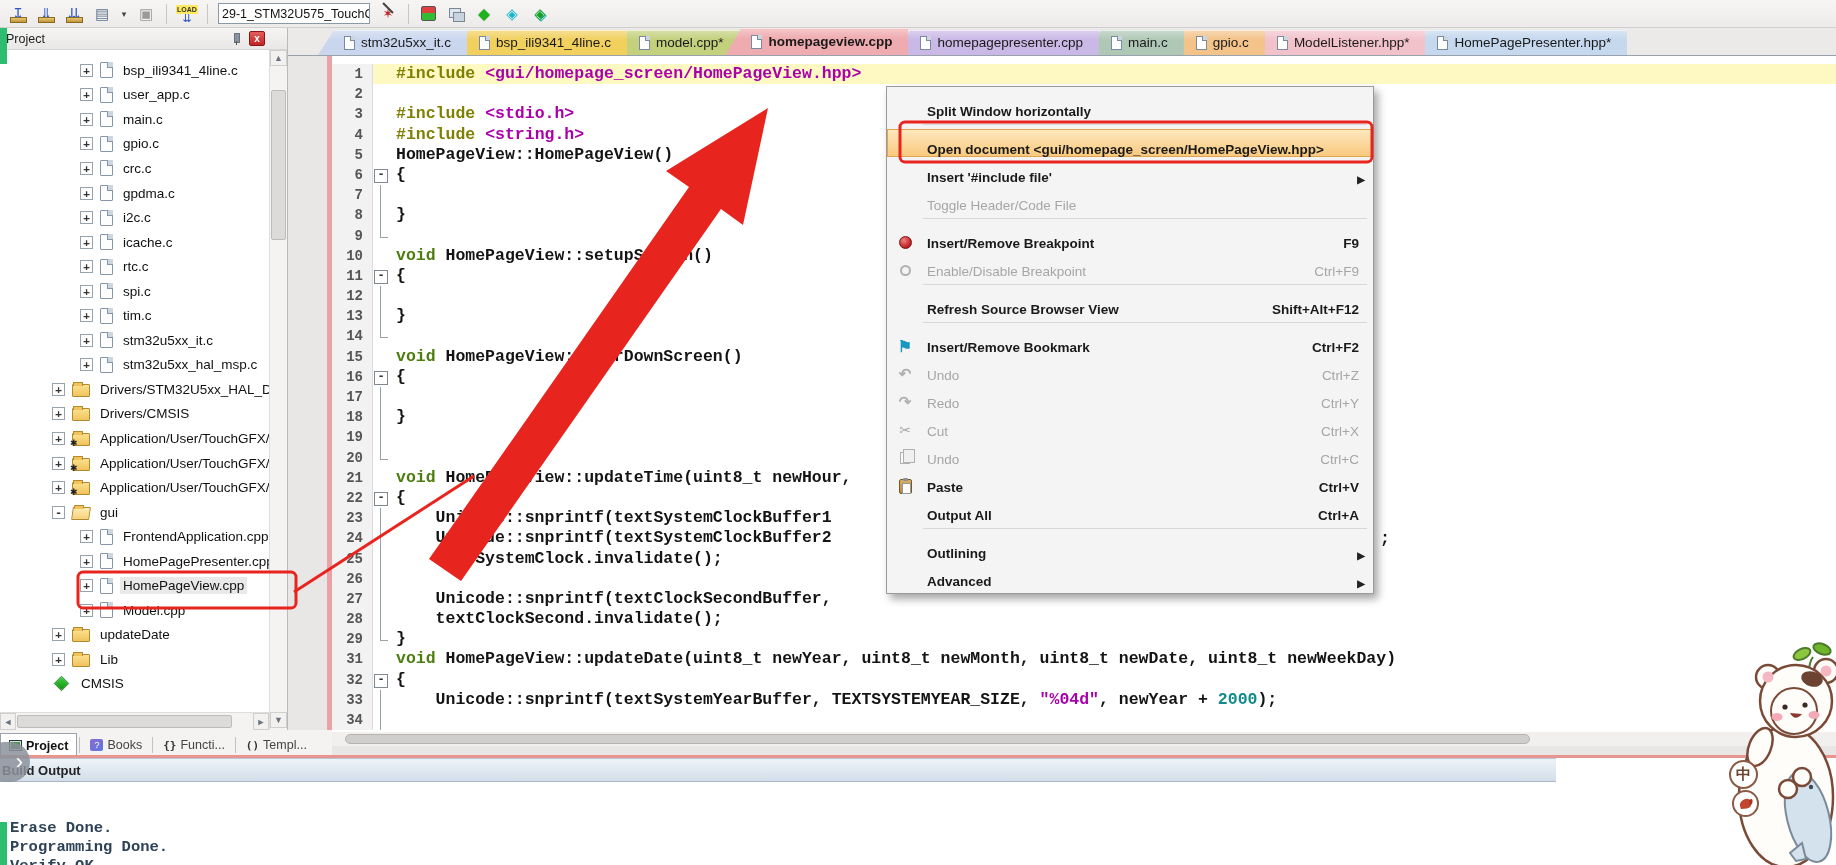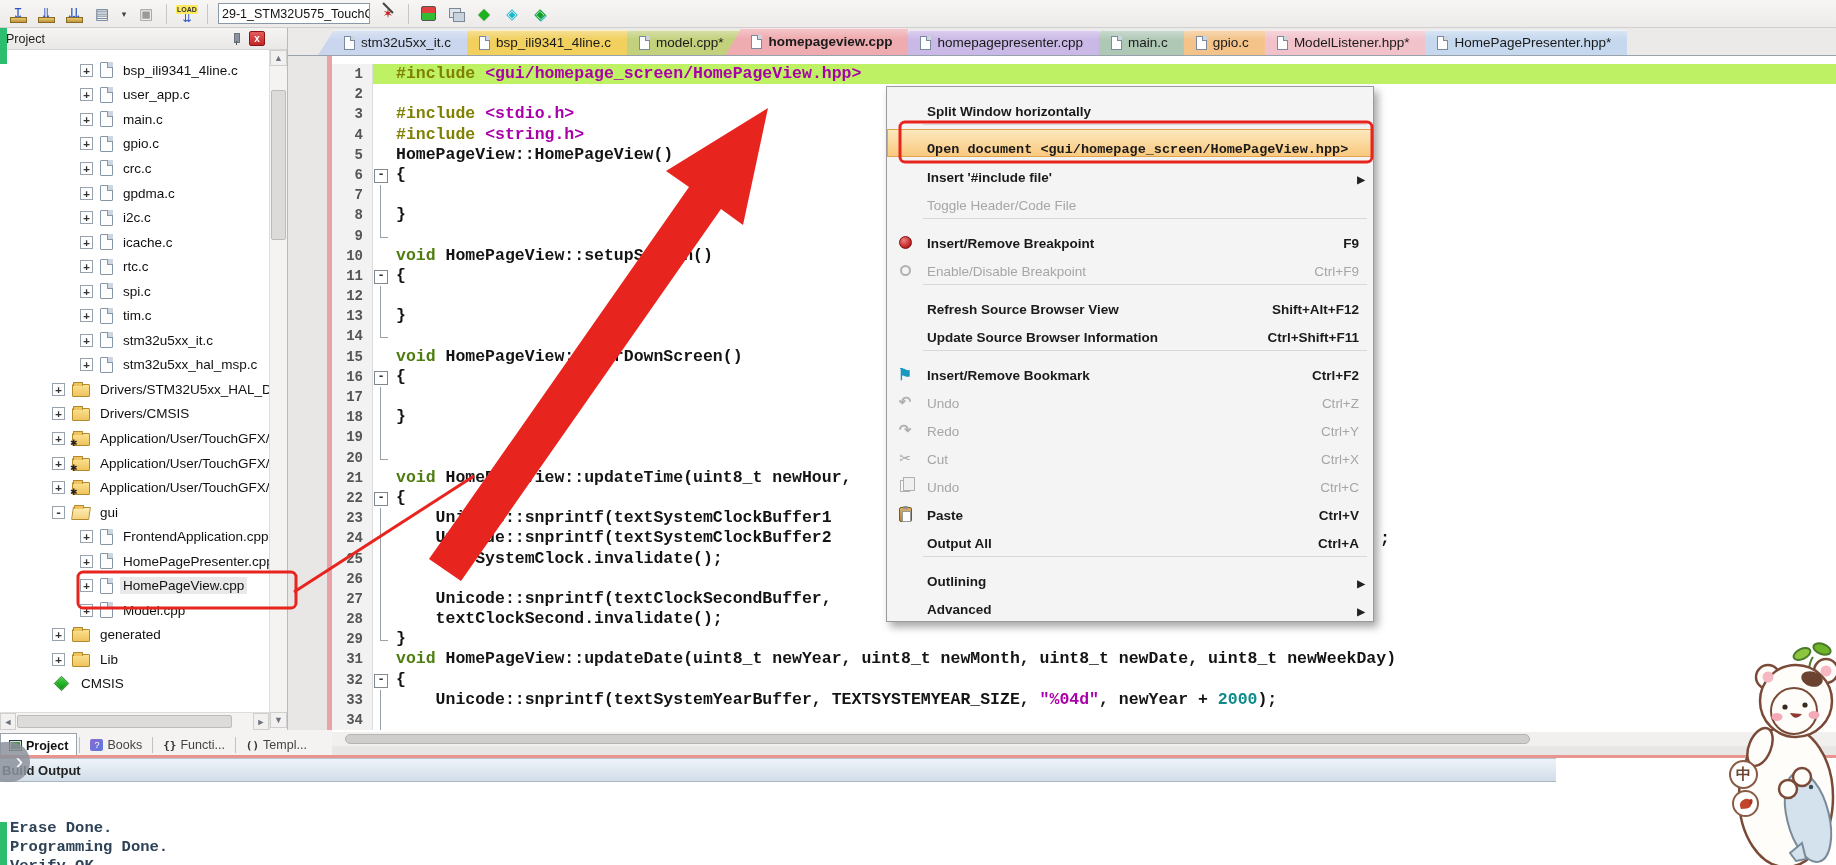--- a/index.html
+++ b/index.html
@@ -119,21 +119,21 @@
   #docwin { position:absolute; left:327px; top:56px; width:1509px; height:688px; background:#fff;
     border-left:5px solid #e9a2a6; overflow:hidden; }
   #code-lines { padding-top:8px; }
   .cl { display:flex; height:20.2px; }
   .cl .num { flex:none; width:41px; background:#f2f2f2; border-right:1px solid #dcdcdc;
     font:600 14px/20.2px "Liberation Mono", monospace; color:#555; text-align:right;
     padding-right:9px; }
   .cl .fold { flex:none; width:16px; position:relative; background:#fff; }
   .cl .code { flex:1; white-space:pre; font:600 16.5px/20.2px "Liberation Mono", monospace;
     color:#141414; padding-left:7px; }
-  .cl.hl .code, .cl.hl .fold { background:#bef264; }
+  .cl.hl .code, .cl.hl .fold { background:#fef9c3; }
   .f-start::before { content:"-"; position:absolute; left:1px; top:4px; width:12px; height:12px;
     border:1px solid #808890; background:#fff; font:700 12px/10px "Liberation Mono", monospace;
     text-align:center; color:#333; z-index:1; }
   .f-mid::before { content:""; position:absolute; left:7px; top:0; bottom:0; width:1px; background:#98a0a8; }
   .f-end::before { content:""; position:absolute; left:7px; top:0; height:11px; width:7px;
     border-left:1px solid #98a0a8; border-bottom:1px solid #98a0a8; }
   .seg-pp { color:#7f7f00; } .seg-str { color:#aa00aa; } .seg-kw { color:#4d7c0f; }
   .seg-num { color:#0f8b8b; } .seg-cm { color:#0a7a0a; }
   .seg-hex { background:#0f7d0f; color:#fff; margin-right:2px; padding:0 1px; font-size:15px; }
   .frag { position:absolute; font:600 16.5px/20.2px "Liberation Mono", monospace; color:#141414; }
@@ -144,21 +144,21 @@
 
   
   #ctx-menu { position:absolute; left:886px; top:86px; width:488px; background:#f4f4f4;
     border:1px solid #9a9a9a; box-shadow:4px 5px 8px rgba(0,0,0,.35); padding:4px 0;
     z-index:60; font-size:13.5px; }
   .mi { height:28px; display:flex; align-items:flex-end; padding:0 14px 0 40px; position:relative;
     color:#1a1a1a; font-weight:600; cursor:pointer; white-space:nowrap; }
   .mi.disabled { color:#a6a6a6; font-weight:400; }
   .mi .sc { margin-left:auto; padding-left:30px; }
   .mi .sub { position:absolute; right:8px; font-size:10px; color:#222; }
-  .mi.hl { background:linear-gradient(#fde9c0,#f9c87c); box-shadow:inset 0 0 0 1px #e0a44e;font-family:Liberation Mono, monospace; }
+  .mi.hl { background:linear-gradient(#fde9c0,#f9c87c); box-shadow:inset 0 0 0 1px #e0a44e; }
   .msep { height:10px; display:flex; align-items:center; }
   .msep::before { content:""; flex:1; height:1px; background:#d8d8d8; margin:0 6px 0 36px; }
   .micon { position:absolute; left:9px; width:18px; height:18px; display:flex; align-items:center;
     justify-content:center; }
   .mic-bp { width:13px; height:13px; border-radius:50%;
     background:radial-gradient(circle at 35% 30%,#f08080,#c22525 65%,#8a1010); border:1px solid #7a0d0d; }
   .mic-bph { width:11px; height:11px; border-radius:50%; border:2px solid #b0b0b0; }
   .mic-flag { color:#1898c0; font-size:16px; }
   .mic-undo, .mic-redo { color:#b0b0b0; font-size:15px; font-weight:bold; }
   .mic-cut { color:#a8a8a8; font-size:14px; }
@@ -346,21 +346,21 @@
           <span class="lbl">HomePageView.cpp</span>
         </div>
         <div class="trow lvl2">
           <span class="exp">+</span>
           <span class="ic ic-file"></span>
           <span class="lbl">Model.cpp</span>
         </div>
         <div class="trow lvl1">
           <span class="exp">+</span>
           <span class="ic ic-folder"></span>
-          <span class="lbl">generated</span>
+          <span class="lbl">updateDate</span>
         </div>
         <div class="trow lvl1">
           <span class="exp">+</span>
           <span class="ic ic-folder"></span>
           <span class="lbl">Lib</span>
         </div>
         <div class="trow lvl1">
           <span class="ic ic-component"></span>
           <span class="lbl">CMSIS</span>
         </div>
@@ -640,24 +640,20 @@
         <span class="micon">
           <span class="mic-bph"></span>
         </span>
         <span>Enable/Disable Breakpoint</span>
         <span class="sc">Ctrl+F9</span>
       </div>
       <div class="msep"></div>
       <div class="mi">
         <span>Refresh Source Browser View</span>
         <span class="sc">Shift+Alt+F12</span>
-      </div>
-      <div class="mi">
-        <span>Update Source Browser Information</span>
-        <span class="sc">Ctrl+Shift+F11</span>
       </div>
       <div class="msep"></div>
       <div class="mi">
         <span class="micon">
           <span class="mic-flag">⚑</span>
         </span>
         <span>Insert/Remove Bookmark</span>
         <span class="sc">Ctrl+F2</span>
       </div>
       <div class="mi disabled">

